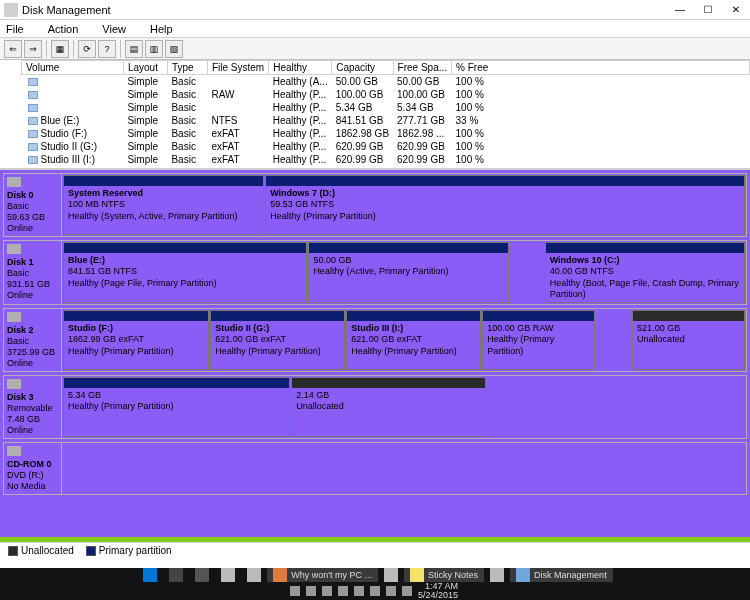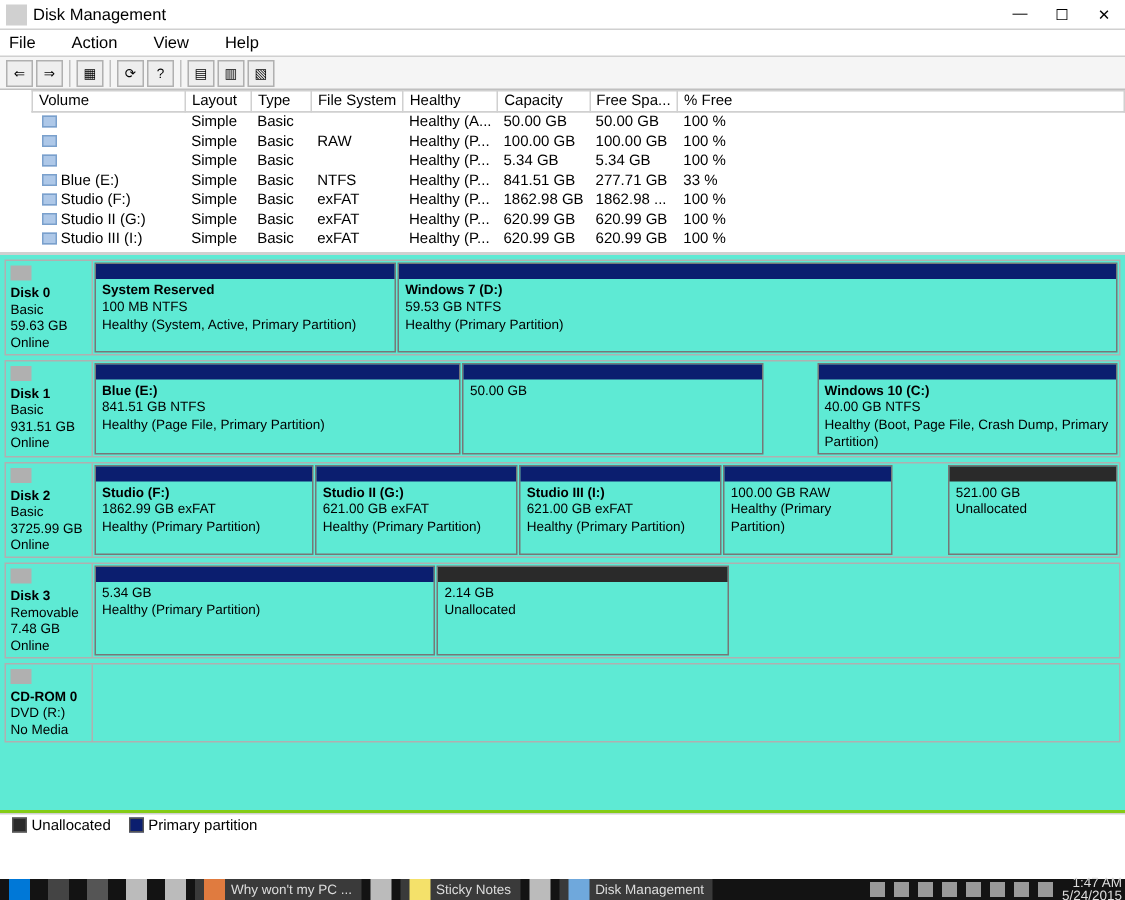--- a/index.html
+++ b/index.html
@@ -26,21 +26,21 @@
 
 
 .volumes { height: 110px; overflow: hidden; border-bottom: 2px solid #d0d0d0; padding-left: 21px; }
 .vtable { width: 100%; border-collapse: collapse; font-size: 10px; }
 .vtable th { text-align: left; font-weight: normal; background: #fff; border: 1px solid #d0d0d0; padding: 1px 4px; white-space: nowrap; }
 .vtable td { padding: 1px 4px; white-space: nowrap; }
 .vtable td:first-child { padding-left: 6px; }
 .vicon { display:inline-block; width:10px; height:8px; background:#aec8e8; border:1px solid #7aa0cc; margin-right:3px; vertical-align:middle; }
 
 
-.disks { overflow-y: auto; height: 372px; background: #5eead4; border-bottom: 2px solid #84cc16; }
+.disks { overflow-y: auto; height: 372px; background: #8b5cf6; border-bottom: 5px solid #84cc16; }
 .diskrow { display: flex; border: 1px solid #b0b0b0; margin: 3px; }
 .dsidebar { width: 58px; border-right: 1px solid #b0b0b0; padding: 3px; display:flex; flex-direction:column; gap:1px; font-size:9px; }
 .dsidebar .dname { font-weight: bold; }
 .dsidebar .dicon { width:14px; height:10px; background:#b0b0b0; margin-bottom:2px; }
 .dparts { flex: 1; display: flex; gap: 1px; padding: 1px; }
 .part { flex: 1; border: 1px solid #777; display: flex; flex-direction: column; }
 .part .pbar { height: 10px; background: #0b1e6f; }
 .part .pbar.unalloc { background: #2a2a2a; }
 .part .pbody { padding: 2px 4px; font-size: 9px; line-height: 1.25; }
 .part .pbody .ptitle { font-weight: bold; }
@@ -48,21 +48,21 @@
 
 .legend { height: 16px; display: flex; align-items: center; gap: 12px; padding: 0 8px; font-size: 10px; border-top:1px solid #d0d0d0; }
 .swatch { display:inline-block; width:10px; height:10px; border:1px solid #555; vertical-align:middle; margin-right:3px; }
 .swatch.un { background:#2a2a2a; }
 .swatch.pr { background:#0b1e6f; }
 
 
 .gap { height: 44px; background: #fff; }
 
 
-.taskbar { position: absolute; bottom: 0; left: 0; right: 0; height: 14px; background: #131313; display:flex; align-items:center; justify-content:space-between; color:#ddd; font-size:9px; }
+.taskbar { position: absolute; bottom: 0; left: 0; right: 0; height: 32px; background: #131313; display:flex; align-items:center; justify-content:space-between; color:#ddd; font-size:9px;flex-direction:column; }
 .taskbar .tleft { display:flex; align-items:center; height:100%; }
 .tbk { height:100%; display:flex; align-items:center; justify-content:center; padding:0 6px; gap:4px; }
 .tbk.active { background:#3a3a3a; }
 .tico { width:14px; height:14px; background:#bbb; display:inline-block; }
 .tico.win { background:#0078d7; }
 .tico.sch { background:#444; }
 .tico.tv  { background:#555; }
 .tico.ff  { background:#e07b3f; }
 .tico.sn  { background:#f4e16a; }
 .tico.dm  { background:#6fa8dc; }
@@ -247,20 +247,21 @@
           <div class="pbody">
             <div class="ptitle">Blue  (E:)</div>
             <div>841.51 GB NTFS</div>
             <div>Healthy (Page File, Primary Partition)</div>
           </div>
         </div>
         <div class="part" style="flex-grow: 1.8;">
           <div class="pbar "></div>
           <div class="pbody">
             <div>50.00 GB</div>
+            <div>Healthy (Active, Primary Partition)</div>
           </div>
         </div>
         <div class="part" style="flex-grow: 1.8; margin-left: 35px;">
           <div class="pbar "></div>
           <div class="pbody">
             <div class="ptitle">Windows 10  (C:)</div>
             <div>40.00 GB NTFS</div>
             <div>Healthy (Boot, Page File, Crash Dump, Primary Partition)</div>
           </div>
         </div>

